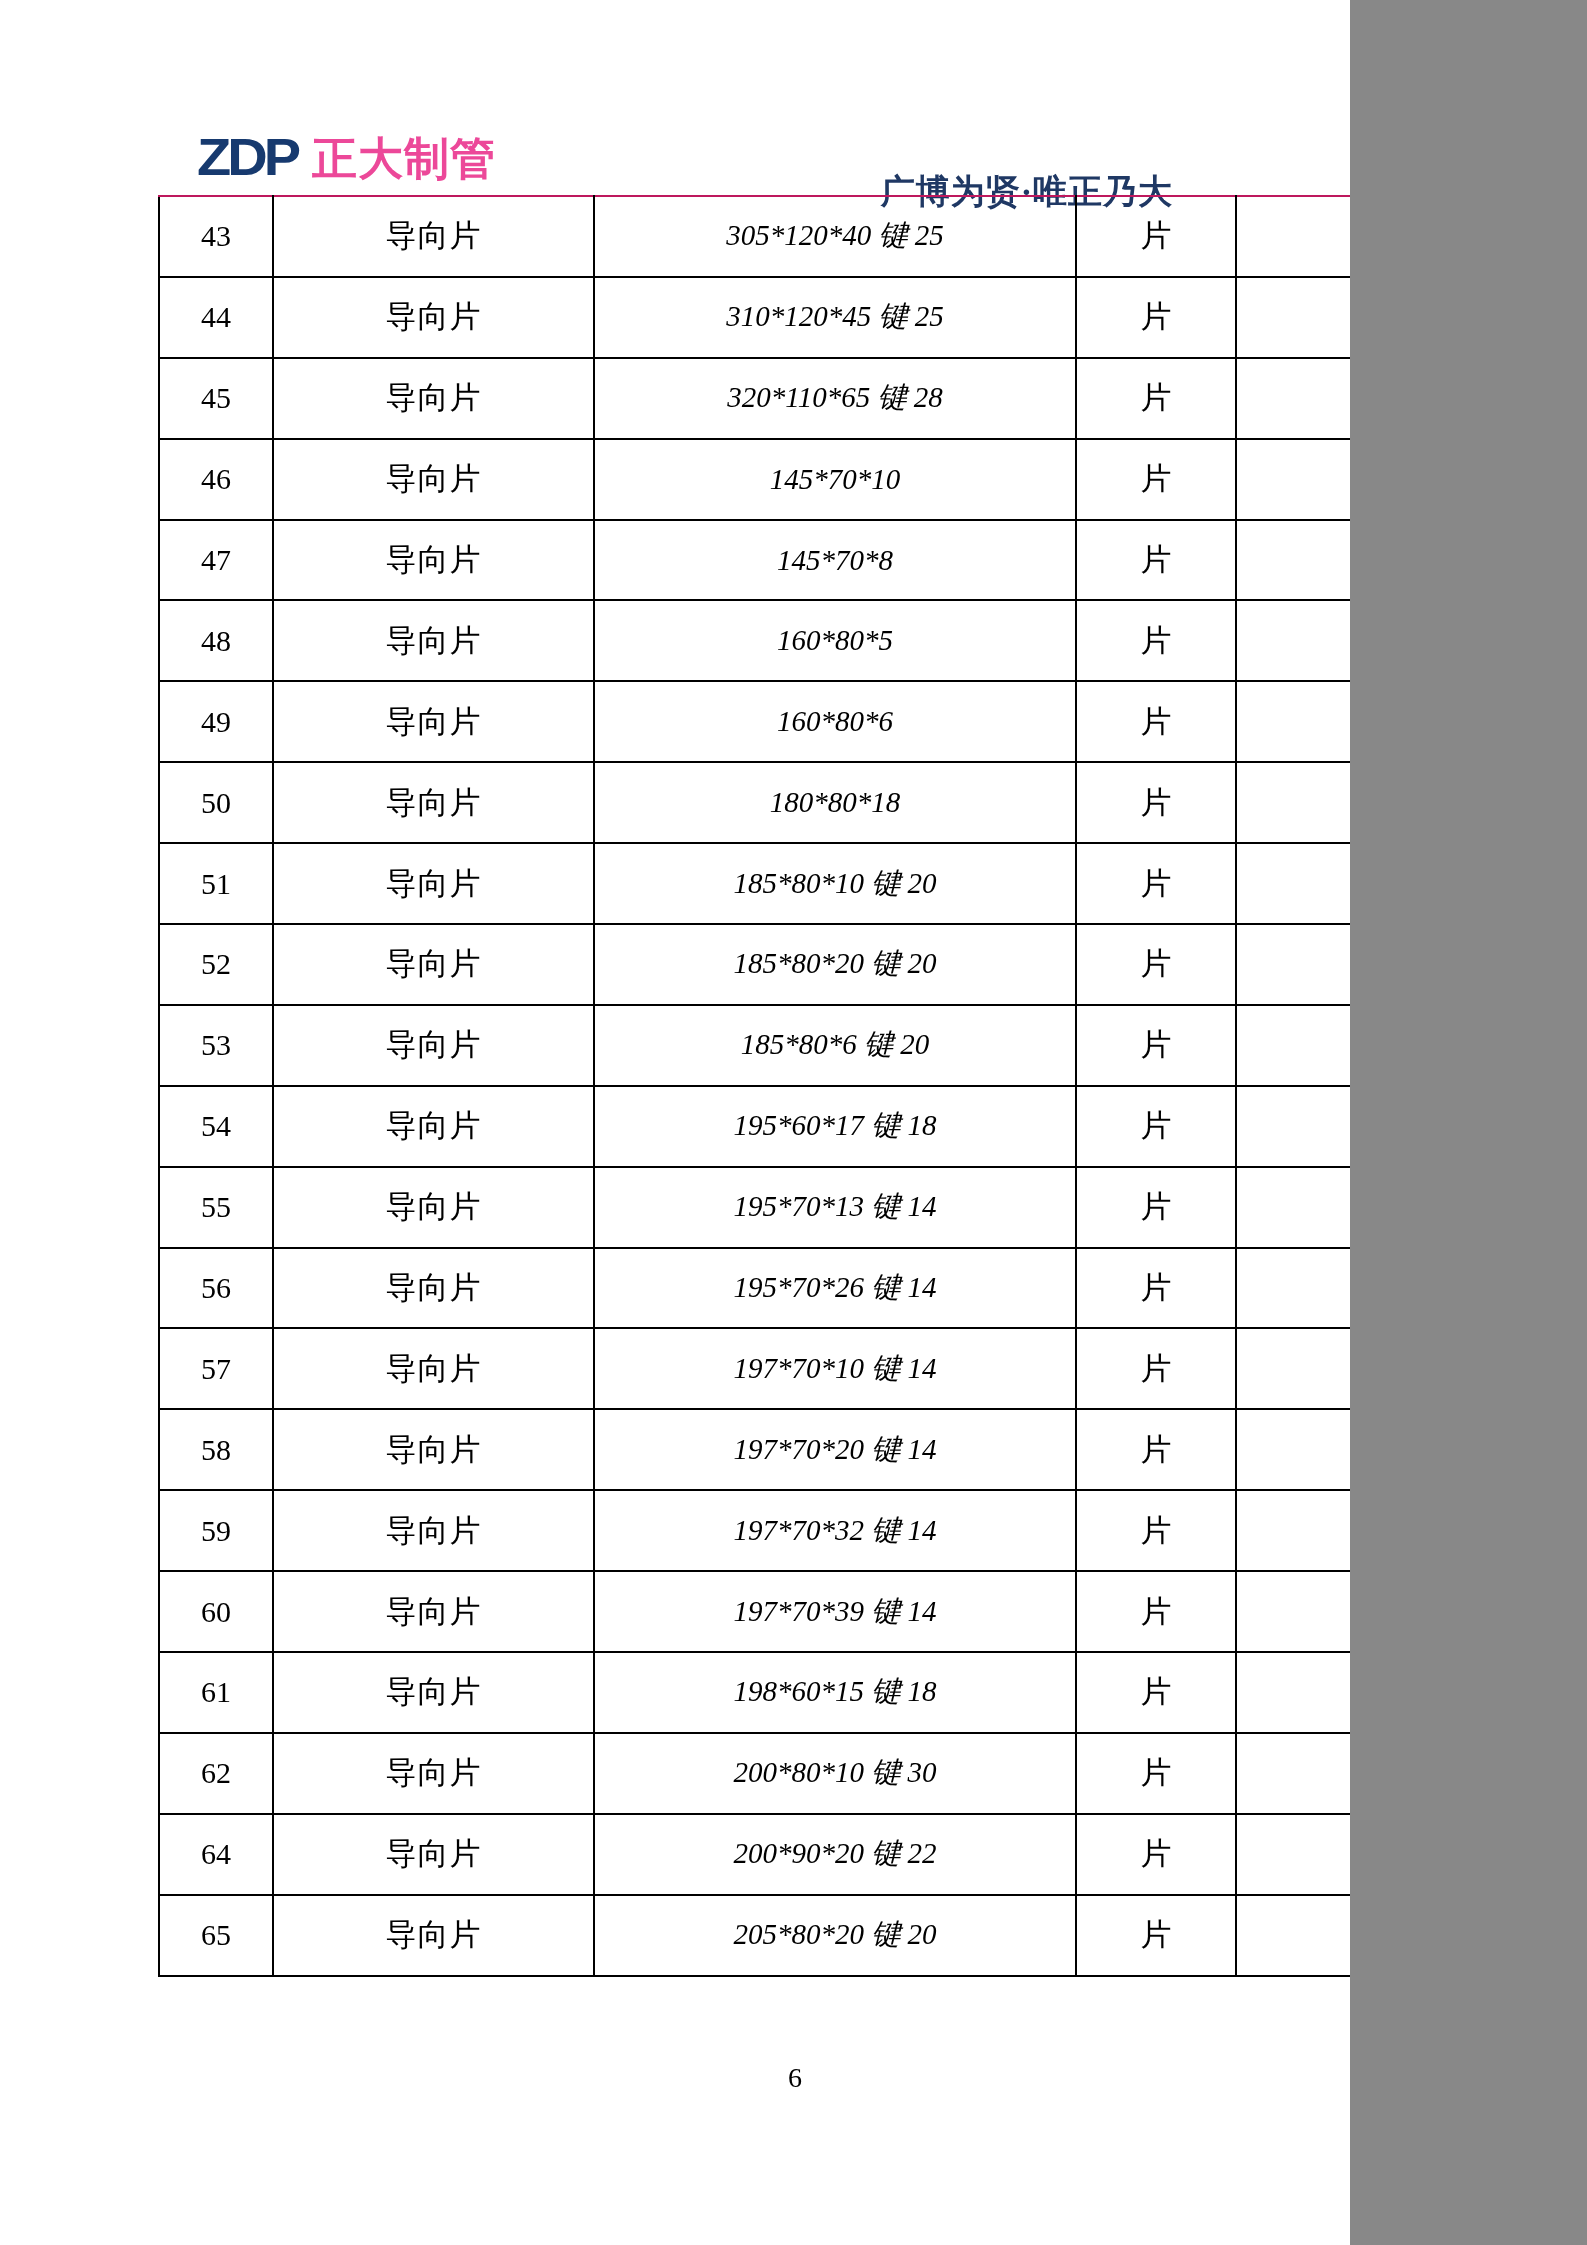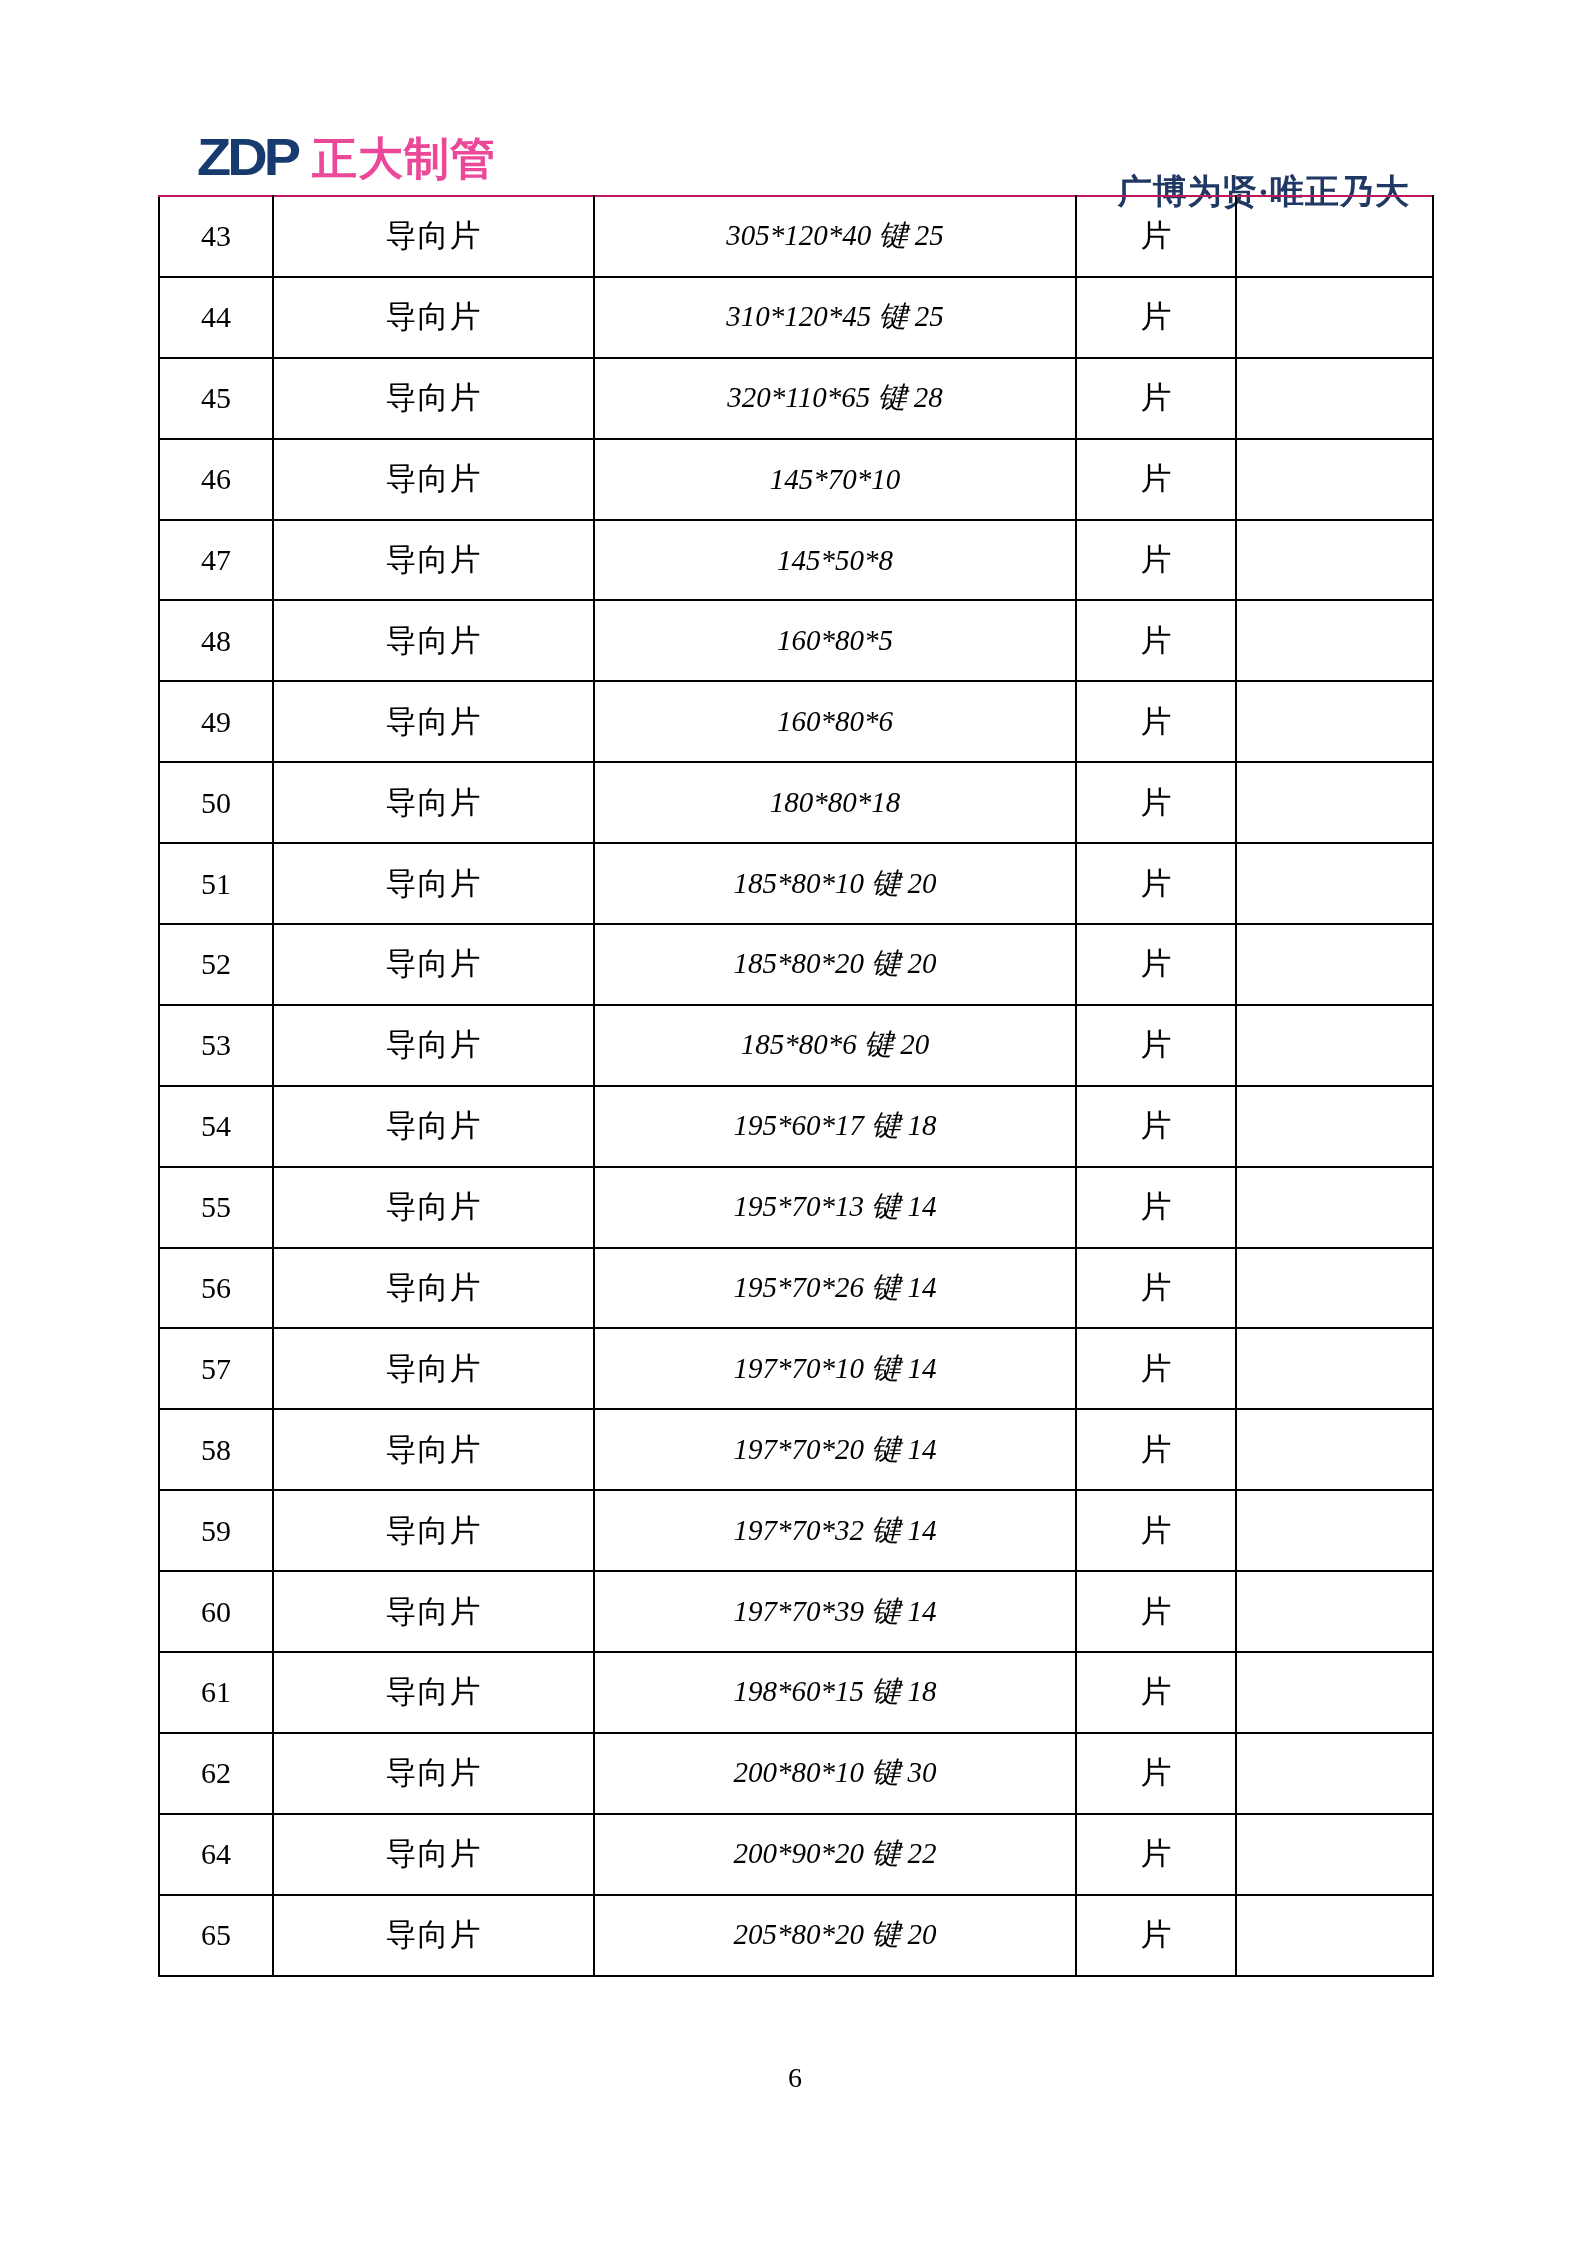--- a/index.html
+++ b/index.html
@@ -1,19 +1,19 @@
 <!DOCTYPE html>
 <html><head>
 <meta charset="utf-8">
 <style>
   * { margin: 0; padding: 0; box-sizing: border-box; }
   html, body { background: #888; }
   .page {
     position: relative;
-    width: 1587px;
+    width: 1350px;
     height: 2245px;
     background: #ffffff;
     font-family: "Liberation Serif", "DejaVu Serif", serif;
     color: #000;
     overflow: hidden;
   }
 
   
   .header-logo {
     position: absolute;
@@ -140,21 +140,21 @@
       <td class="col-no">46</td>
       <td class="col-name">导向片</td>
       <td class="col-spec">145*70*10</td>
       <td class="col-unit">片</td>
       <td class="col-note"></td>
     </tr>
 
     <tr>
       <td class="col-no">47</td>
       <td class="col-name">导向片</td>
-      <td class="col-spec">145*50*8</td>
+      <td class="col-spec">145*70*8</td>
       <td class="col-unit">片</td>
       <td class="col-note"></td>
     </tr>
 
     <tr>
       <td class="col-no">48</td>
       <td class="col-name">导向片</td>
       <td class="col-spec">160*80*5</td>
       <td class="col-unit">片</td>
       <td class="col-note"></td>

